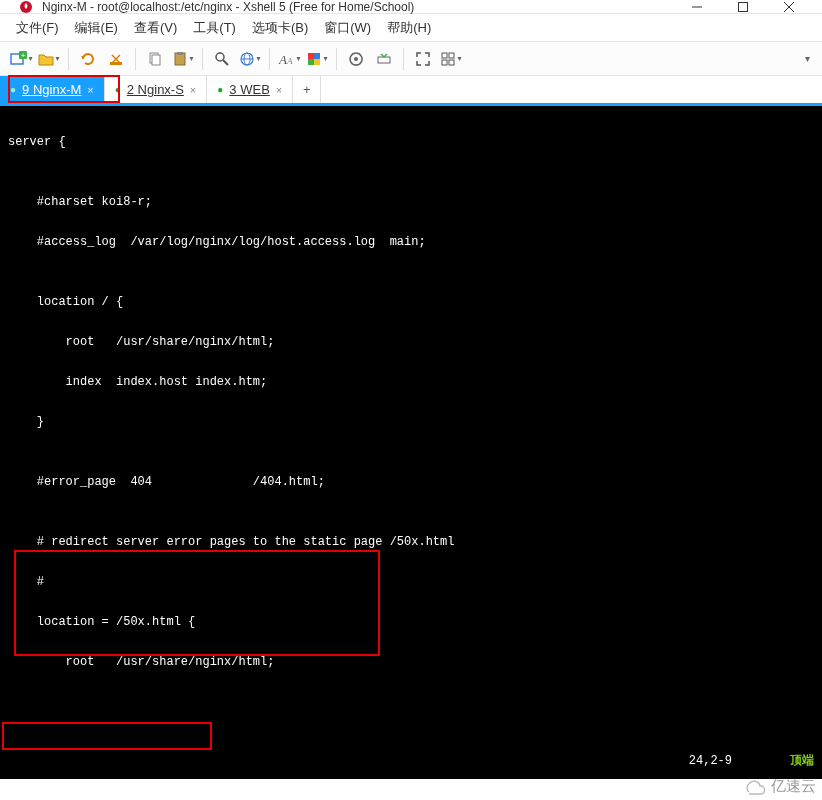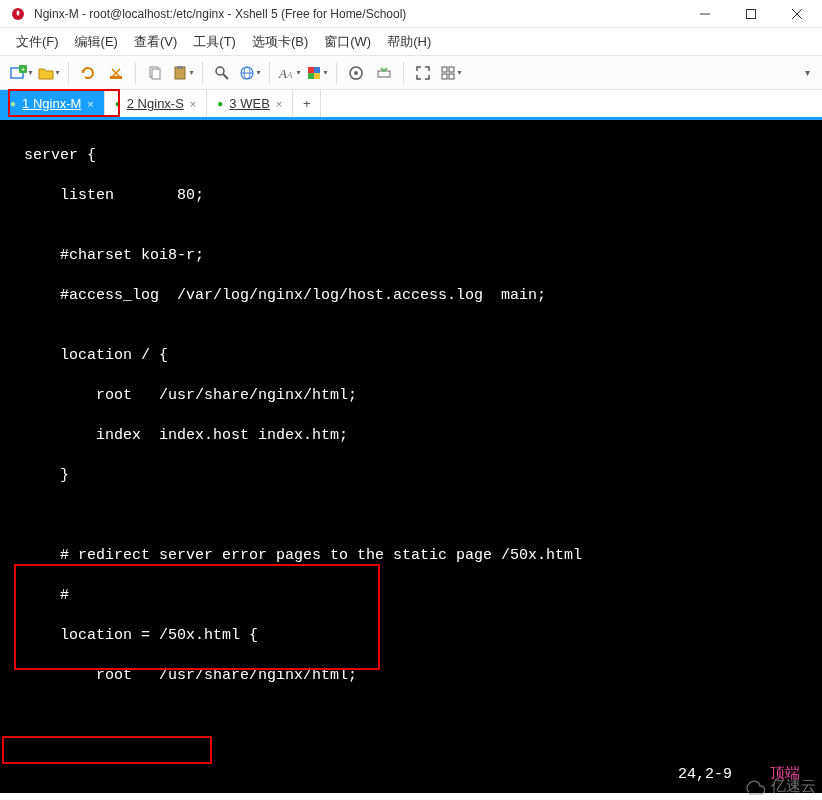--- a/index.html
+++ b/index.html
@@ -6,26 +6,26 @@
     body {
       font-family: "Segoe UI", Tahoma, sans-serif;
       font-size: 13px;
       width: 822px;
       height: 800px;
       background: #fff;
       position: relative;
       overflow: hidden;
     }
     .titlebar {
-      height: 28px;
+      height: 14px;
       background: #fff;
       display: flex;
       align-items: center;
       border-bottom: 1px solid #e5e5e5;
-      padding: 0 2px;
+      padding: 0 10px;
     }
     .titlebar-icon {
       width: 20px; height: 20px;
       display: flex; align-items: center; justify-content: center;
       margin: 0 6px;
       color: #c8102e;
       font-size: 14px;
     }
     .titlebar-title {
       flex: 1;
@@ -132,23 +132,23 @@
       top: -1px; left: 8px;
       width: 112px; height: 28px;
       border: 2px solid #e20000;
       pointer-events: none;
     }
 
     .terminal {
       background: #000;
       color: #fff;
       font-family: "Consolas", "Courier New", monospace;
-      font-size: 15px;
+      font-size: 12px;
       line-height: 20px;
-      padding: 6px 24px;
+      padding: 6px 8px;
       height: calc(800px - 32px - 28px - 34px - 30px - 3px);
       position: relative;
       white-space: pre;
       overflow: hidden;
     }
     .term-line { white-space: pre; }
     .hl-box1 {
       position: absolute;
       border: 2px solid #e20000;
       pointer-events: none;
@@ -163,23 +163,24 @@
       width: 210px; height: 28px;
     }
     .status-right {
       position: absolute;
       right: 90px;
       bottom: 8px;
       color: #fff;
     }
     .status-far-right {
       position: absolute;
-      right: 22px;
+      right: 8px;
       bottom: 8px;
-      color: #ec4899;
+      color: #84cc16;
+      font-weight: bold;
     }
     .watermark {
       position: absolute;
       right: 6px;
       bottom: 4px;
       color: #888;
       font-family: sans-serif;
       font-size: 15px;
       opacity: .85;
       display: flex;
@@ -330,49 +331,49 @@
         <rect x="9" y="9" width="5" height="5" fill="none" stroke="#555"></rect>
       </svg>
       <span class="dd-arrow">▾</span>
   </div>
   <span class="toolbar-overflow">▾</span>
 </div>
 
 <div class="tabbar">
   <div class="tab active">
     <span class="dot">●</span>
-    <span><span class="underline">1 Nginx-M</span></span>
+    <span><span class="underline">9 Nginx-M</span></span>
     <span class="close-x">×</span>
   </div>
   <div class="tab">
     <span class="dot">●</span>
     <span><span class="underline">2 Nginx-S</span></span>
     <span class="close-x">×</span>
   </div>
   <div class="tab">
     <span class="dot">●</span>
     <span><span class="underline">3 WEB</span></span>
     <span class="close-x">×</span>
   </div>
   <div class="tab-add">+</div>
   <div class="tab-highlight-box"></div>
 </div>
 
 <div class="terminal">
 <div class="term-line">server {</div>
-<div class="term-line">    listen       80;</div>
 <div class="term-line"></div>
 <div class="term-line">    #charset koi8-r;</div>
 <div class="term-line">    #access_log  /var/log/nginx/log/host.access.log  main;</div>
 <div class="term-line"></div>
 <div class="term-line">    location / {</div>
 <div class="term-line">        root   /usr/share/nginx/html;</div>
 <div class="term-line">        index  index.host index.htm;</div>
 <div class="term-line">    }</div>
 <div class="term-line"></div>
+<div class="term-line">    #error_page  404              /404.html;</div>
 <div class="term-line"></div>
 <div class="term-line">    # redirect server error pages to the static page /50x.html</div>
 <div class="term-line">    #</div>
 <div class="term-line">    location = /50x.html {</div>
 <div class="term-line">        root   /usr/share/nginx/html;</div>
 
 <div class="term-line"></div>
 <div class="term-line"></div>
 
 

